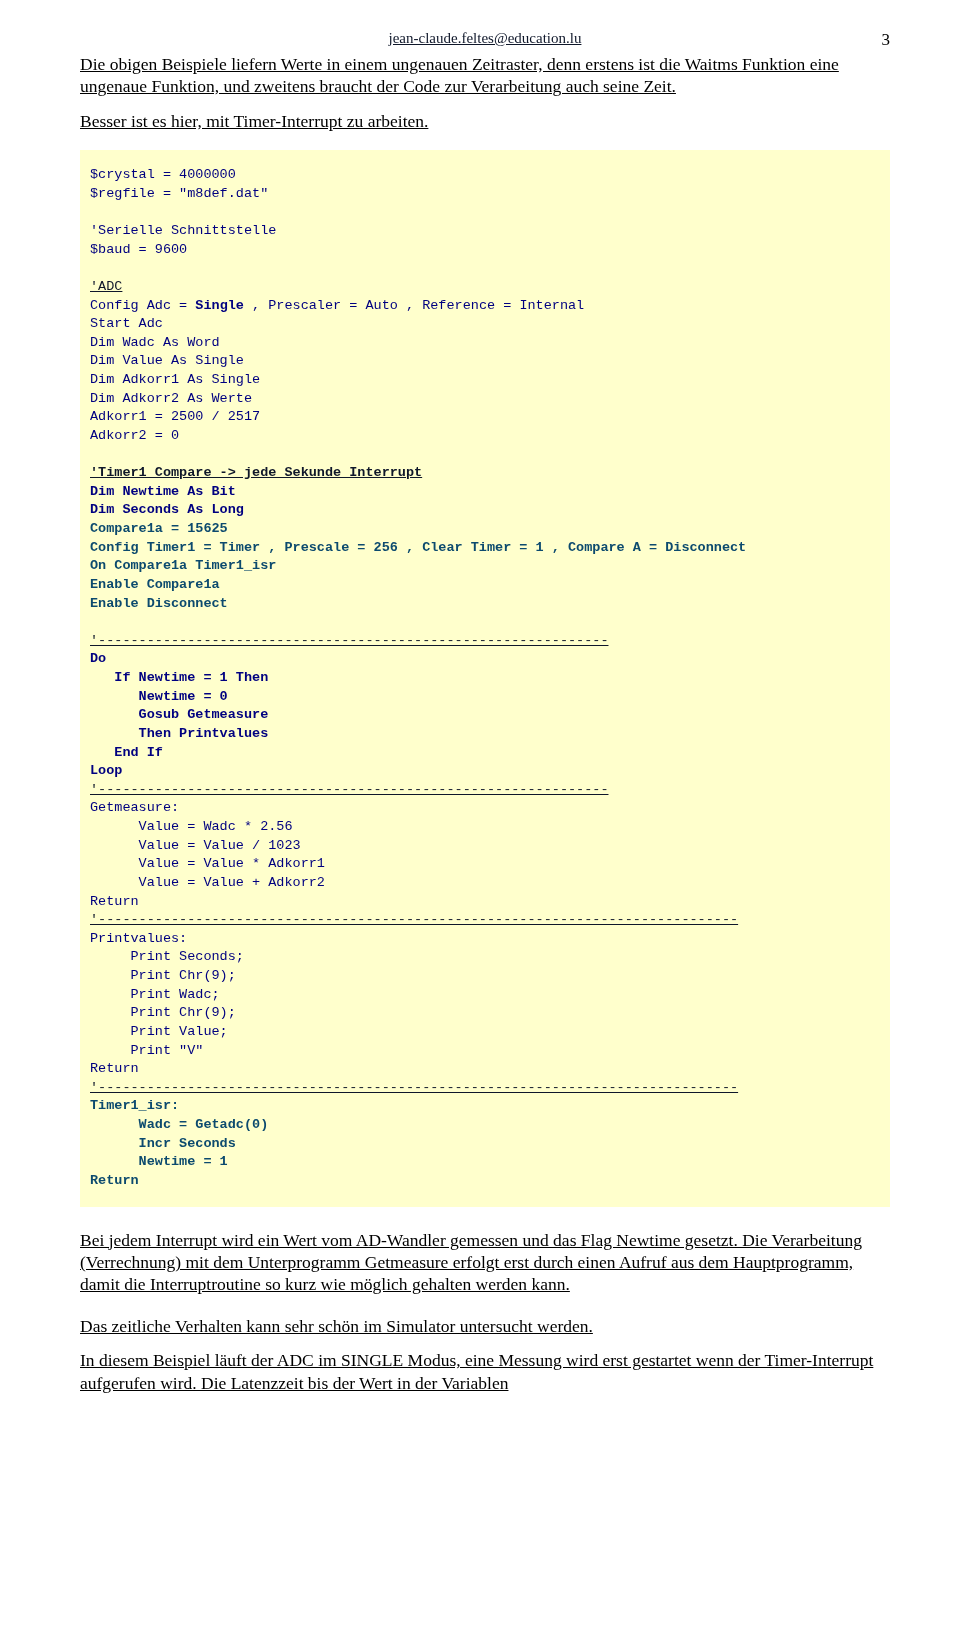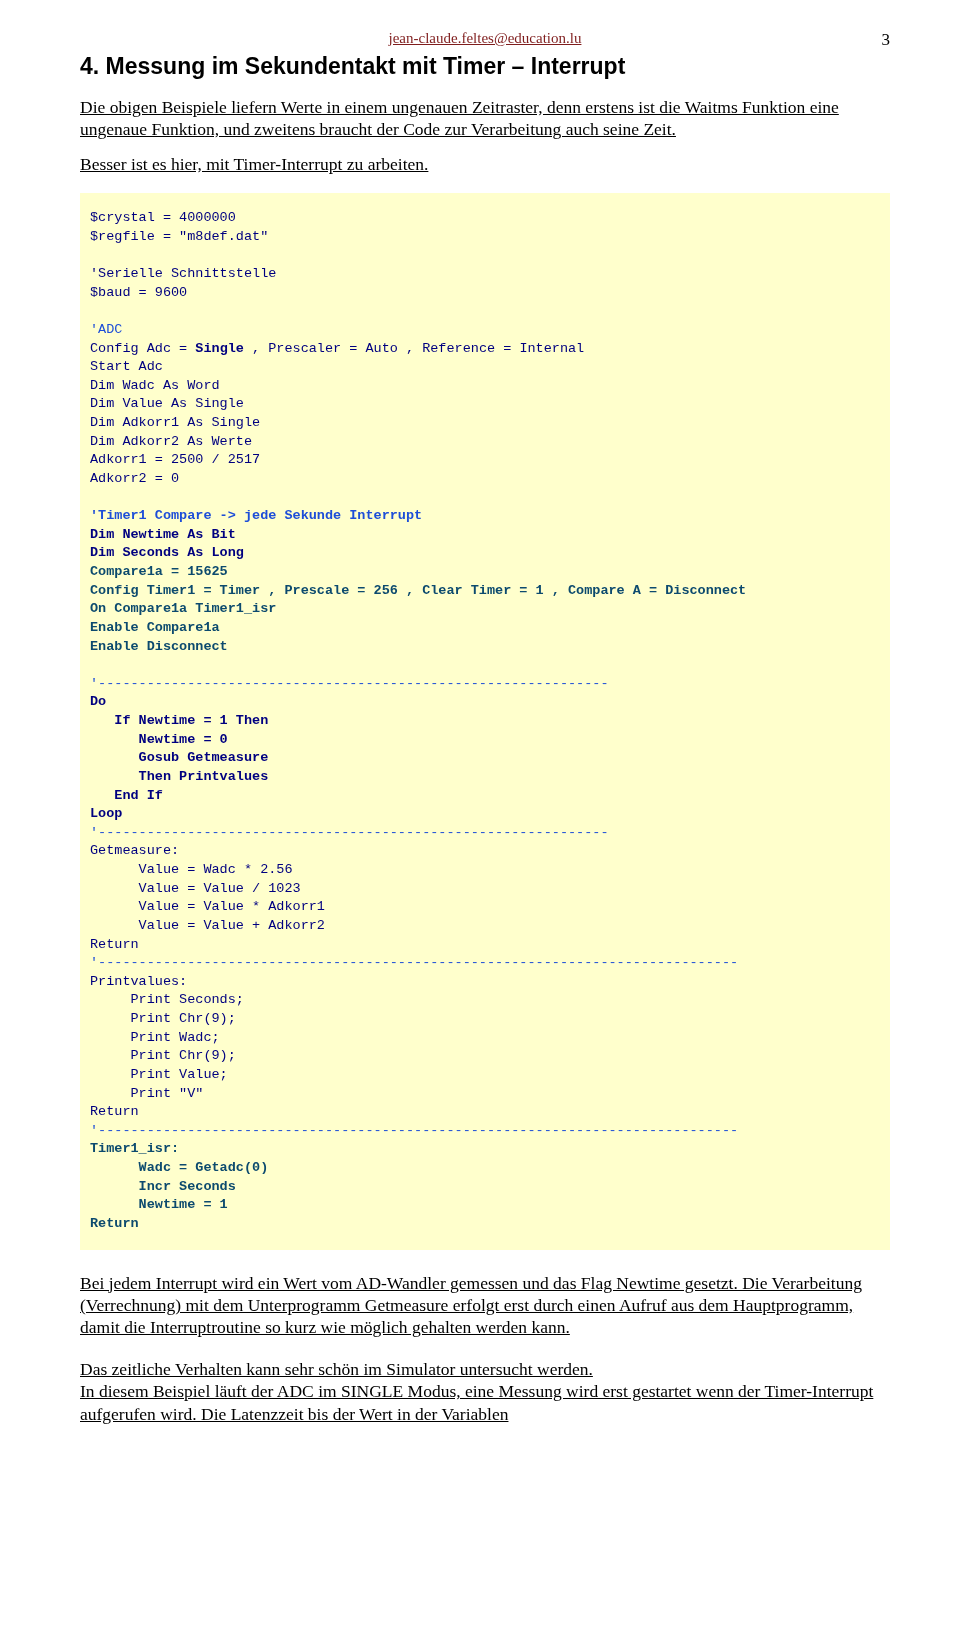--- a/index.html
+++ b/index.html
@@ -1,33 +1,32 @@
 <!DOCTYPE html>
 <html><head>
 <meta charset="utf-8">
 <style>
   body { margin:0; font-family:"Times New Roman", serif; font-size:17.5px; color:#000; background:#fff;}
   .page { width:960px; min-height:1630px; padding:30px 70px 30px 80px; box-sizing:border-box; position:relative;}
-  .header-link { text-align:center; font-size:15px; text-decoration:underline; color:#7f1d1d; margin-bottom:6px;}
+  .header-link { text-align:center; font-size:15px; text-decoration:underline; color:#0f172a; margin-bottom:6px;}
   .page-num { position:absolute; top:30px; right:70px; font-size:17px;}
   h2 { font-family:Arial, sans-serif; font-size:23px; font-weight:bold; margin:0 0 16px 0;}
   p { margin:0 0 12px 0; line-height:1.28;text-decoration:underline;}
   .code-block { background:#ffffcc; padding:16px 10px 16px 10px; font-family:"Courier New", monospace; font-size:13.5px; line-height:1.38; color:#000080; white-space:pre; overflow:hidden; margin:18px 0 22px 0;}
-  .code-block .green { color:#1d4ed8; }
+  .code-block .green { color:#0f172a;text-decoration:underline; }
   .code-block .red { color:#0c4a6e; }
   .kw { font-weight:bold; }
 </style>
 </head>
 <body>
 
 <div class="page">
   <div class="header-link">jean-claude.feltes@education.lu</div>
   <div class="page-num">3</div>
 
-  <h2>4. Messung im Sekundentakt mit Timer – Interrupt</h2>
 
   <p>Die obigen Beispiele liefern Werte in einem ungenauen Zeitraster, denn erstens  ist die Waitms Funktion eine ungenaue Funktion, und zweitens braucht der Code zur Verarbeitung auch seine Zeit.</p>
   <p>Besser ist es hier, mit Timer-Interrupt zu arbeiten.</p>
 
   <div class="code-block"><span>$crystal = 4000000</span>
 <span>$regfile = "m8def.dat"</span>
 
 <span>'Serielle Schnittstelle</span>
 <span>$baud = 9600</span>
 
@@ -76,14 +75,14 @@
 <span>Return</span>
 <span class="green">'-------------------------------------------------------------------------------</span>
 <span class="red kw">Timer1_isr:</span>
 <span class="red kw">      Wadc = Getadc(0)</span>
 <span class="red kw">      Incr Seconds</span>
 <span class="red kw">      Newtime = 1</span>
 <span class="red kw">Return</span></div>
 
   <p>Bei jedem Interrupt wird ein Wert vom AD-Wandler gemessen und das Flag Newtime gesetzt. Die Verarbeitung (Verrechnung) mit dem Unterprogramm Getmeasure erfolgt erst durch einen Aufruf aus dem Hauptprogramm, damit die Interruptroutine so kurz wie möglich gehalten werden kann.</p>
   <p style="margin-bottom:0;margin-top:19px;">Das zeitliche Verhalten kann sehr schön im Simulator untersucht werden.</p>
-  <p style="margin-top:0;">In diesem Beispiel läuft der ADC im SINGLE Modus, eine Messung wird erst gestartet wenn der Timer-Interrupt aufgerufen wird. Die Latenzzeit bis der Wert in der Variablen</p>
+  <p style="margin-top:12px;">In diesem Beispiel läuft der ADC im SINGLE Modus, eine Messung wird erst gestartet wenn der Timer-Interrupt aufgerufen wird. Die Latenzzeit bis der Wert in der Variablen</p>
 </div>
 
 </body></html>

